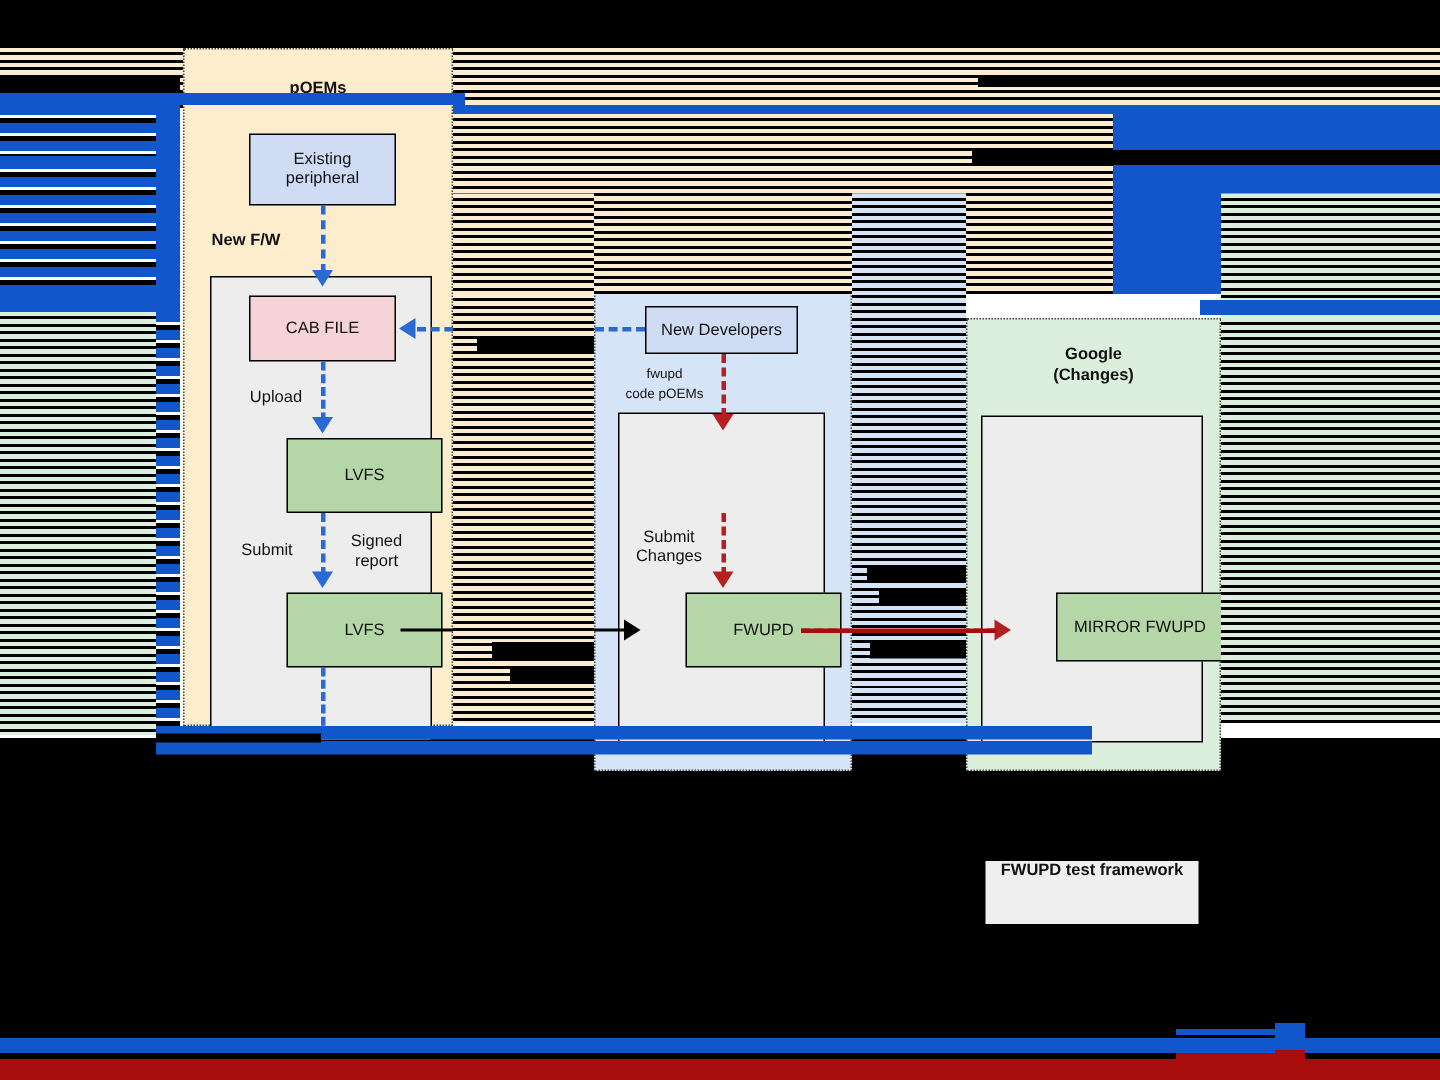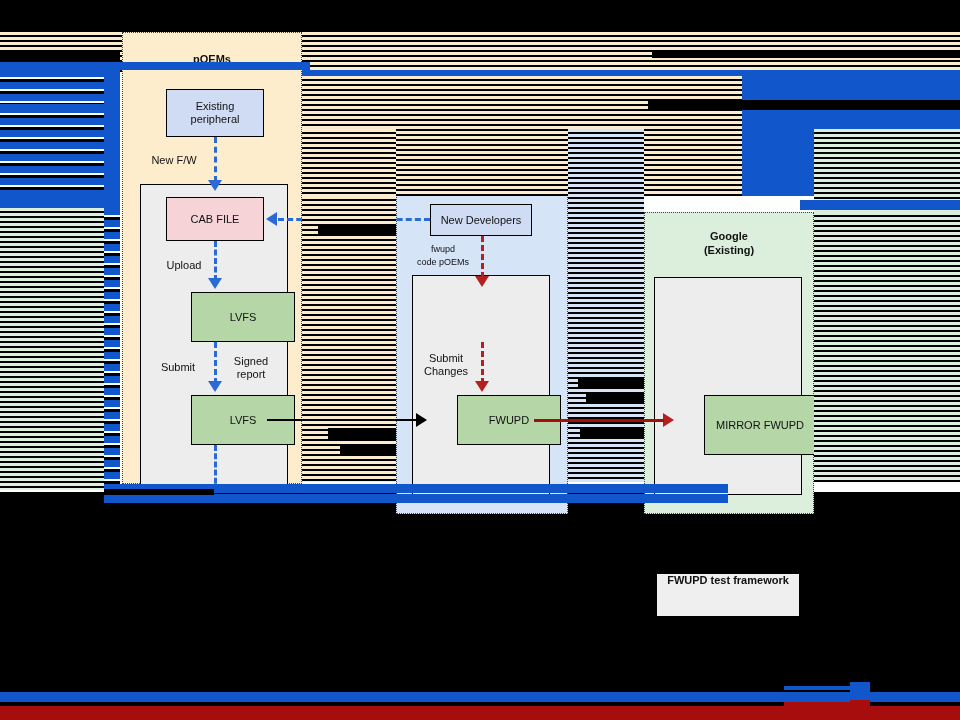--- a/index.html
+++ b/index.html
@@ -86,21 +86,21 @@
     <div class="ah ah-down-blue" style="left:208px;top:148px;"></div>
 
     <div class="vline blue" style="left:214px;top:209px;height:40px;"></div>
     <div class="ah ah-down-blue" style="left:208px;top:246px;"></div>
 
     <div class="vline blue" style="left:214px;top:310px;height:42px;"></div>
     <div class="ah ah-down-blue" style="left:208px;top:349px;"></div>
 
     <div class="vline blue" style="left:214px;top:413px;height:47px;"></div>
 
-    <div class="lbl" style="left:142px;top:122px;width:64px;">New F/W</div>
+    <div class="lbl" style="left:132px;top:122px;width:64px;font-weight:bold;">New F/W</div>
     <div class="lbl" style="left:156px;top:227px;width:56px;">Upload</div>
     <div class="lbl" style="left:151px;top:329px;width:54px;">Submit</div>
     <div class="lbl" style="left:222px;top:323px;width:58px;">
       <div>Signed</div>
       <div>report</div>
     </div>
 
     <div class="panel" style="left:396px;top:102px;width:172px;height:380px;background:#d6e4f7;">
       <div class="panel-title" style="top:20px;">
         <div>Plugin Developers/</div>
@@ -131,28 +131,28 @@
     </div>
 
     <div class="lbl" style="left:418px;top:320px;width:56px;">
       <div>Submit</div>
       <div>Changes</div>
     </div>
 
     <div class="panel" style="left:644px;top:180px;width:170px;height:302px;background:#dceedc;">
       <div class="panel-title" style="top:16px;">
         <div>Google</div>
-        <div>(Existing)</div>
+        <div>(Changes)</div>
       </div>
     </div>
 
     <div class="inner" style="left:654px;top:245px;width:148px;height:218px;"></div>
 
 
-    <div class="node n-green" style="left:676px;top:363px;width:112px;height:60px;">
+    <div class="node n-green" style="left:676px;top:363px;width:112px;height:46px;">
       <span>MIRROR FWUPD</span>
     </div>
 
     <div class="hline blue" style="left:278px;top:186px;width:152px;"></div>
     <div class="ah ah-left-blue" style="left:266px;top:180px;"></div>
 
     <div class="hline solid" style="left:267px;top:387px;width:150px;"></div>
     <div class="ah ah-right-black" style="left:416px;top:381px;"></div>
 
     <div class="hline red" style="left:534px;top:387px;width:130px;"></div>

